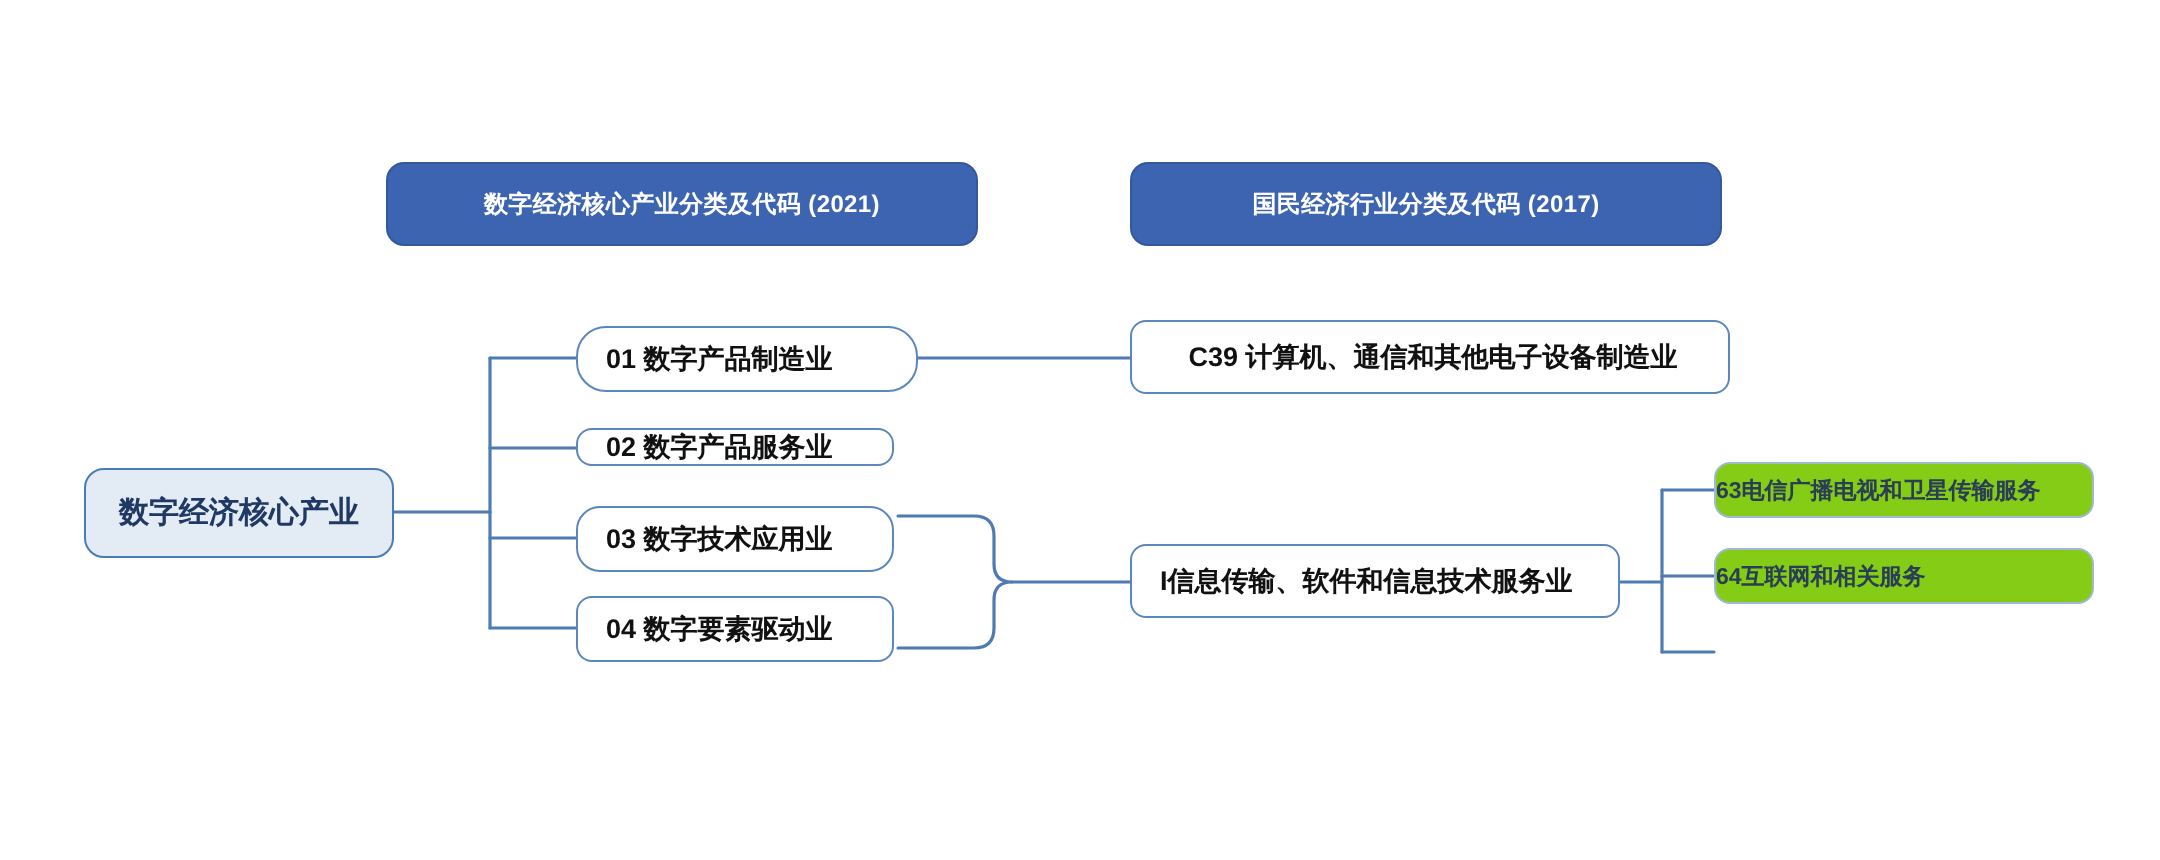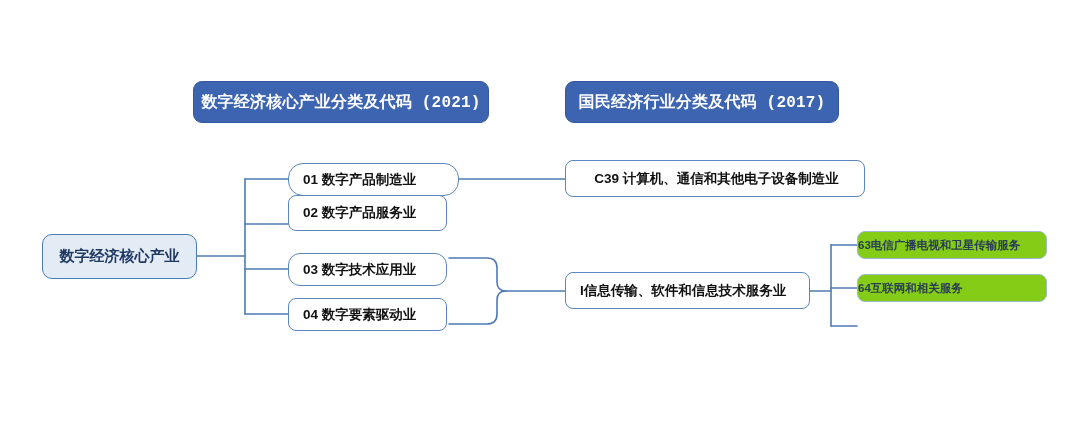--- a/index.html
+++ b/index.html
@@ -30,25 +30,24 @@
     align-items: center;
     white-space: nowrap;
   }
 
   
   .header-box {
     background: #3C64B1;
     border: 1px solid #35589C;
     border-radius: 9px;
     color: #ffffff;
-    font-size: 16px;
+    font-size: 12px;
     font-weight: bold;
     justify-content: center;
     letter-spacing: 0.2px;
-    font-family: Liberation Mono, monospace;
   }
 
   
   .root-box {
     background: #E3EBF4;
     border: 1.6px solid #4B7BB5;
     border-radius: 10px;
     color: #1F3864;
     font-size: 15px;
     font-weight: bold;
@@ -116,27 +115,27 @@
       <path d="M831,245 L831,326"></path>
 
       <path d="M831,245 L857,245"></path>
       <path d="M831,288 L857,288"></path>
       <path d="M831,326 L857,326"></path>
     </g>
   </svg>
 
   <div class="node header-box" style="left:193px; top:81px; width:296px; height:42px;">数字经济核心产业分类及代码 (2021)</div>
 
-  <div class="node header-box" style="left:565px; top:81px; width:274px; height:42px;">国民经济行业分类及代码 (2017)</div>
+  <div class="node header-box" style="left:565px; top:81px; width:296px; height:42px;">国民经济行业分类及代码 (2017)</div>
 
   <div class="node root-box" style="left:42px; top:234px; width:155px; height:45px;">数字经济核心产业</div>
 
   <div class="node cat-box" style="left:288px; top:163px; width:171px; height:33px;border-radius:15px;">01 数字产品制造业</div>
 
-  <div class="node cat-box" style="left:288px; top:195px; width:159px; height:36px;">02 数字产品服务业</div>
+  <div class="node cat-box" style="left:288px; top:214px; width:159px; height:19px;">02 数字产品服务业</div>
 
   <div class="node cat-box" style="left:288px; top:253px; width:159px; height:33px;border-radius:12px;">03 数字技术应用业</div>
 
   <div class="node cat-box" style="left:288px; top:298px; width:159px; height:33px;">04 数字要素驱动业</div>
 
   <div class="node cat-box centered" style="left:565px; top:160px; width:300px; height:37px;">C39 计算机、通信和其他电子设备制造业</div>
 
   <div class="node cat-box" style="left:565px; top:272px; width:245px; height:37px;">I信息传输、软件和信息技术服务业</div>
 
   <div class="node leaf-box" style="left:857px; top:231px; width:190px; height:28px;">63电信广播电视和卫星传输服务</div>

